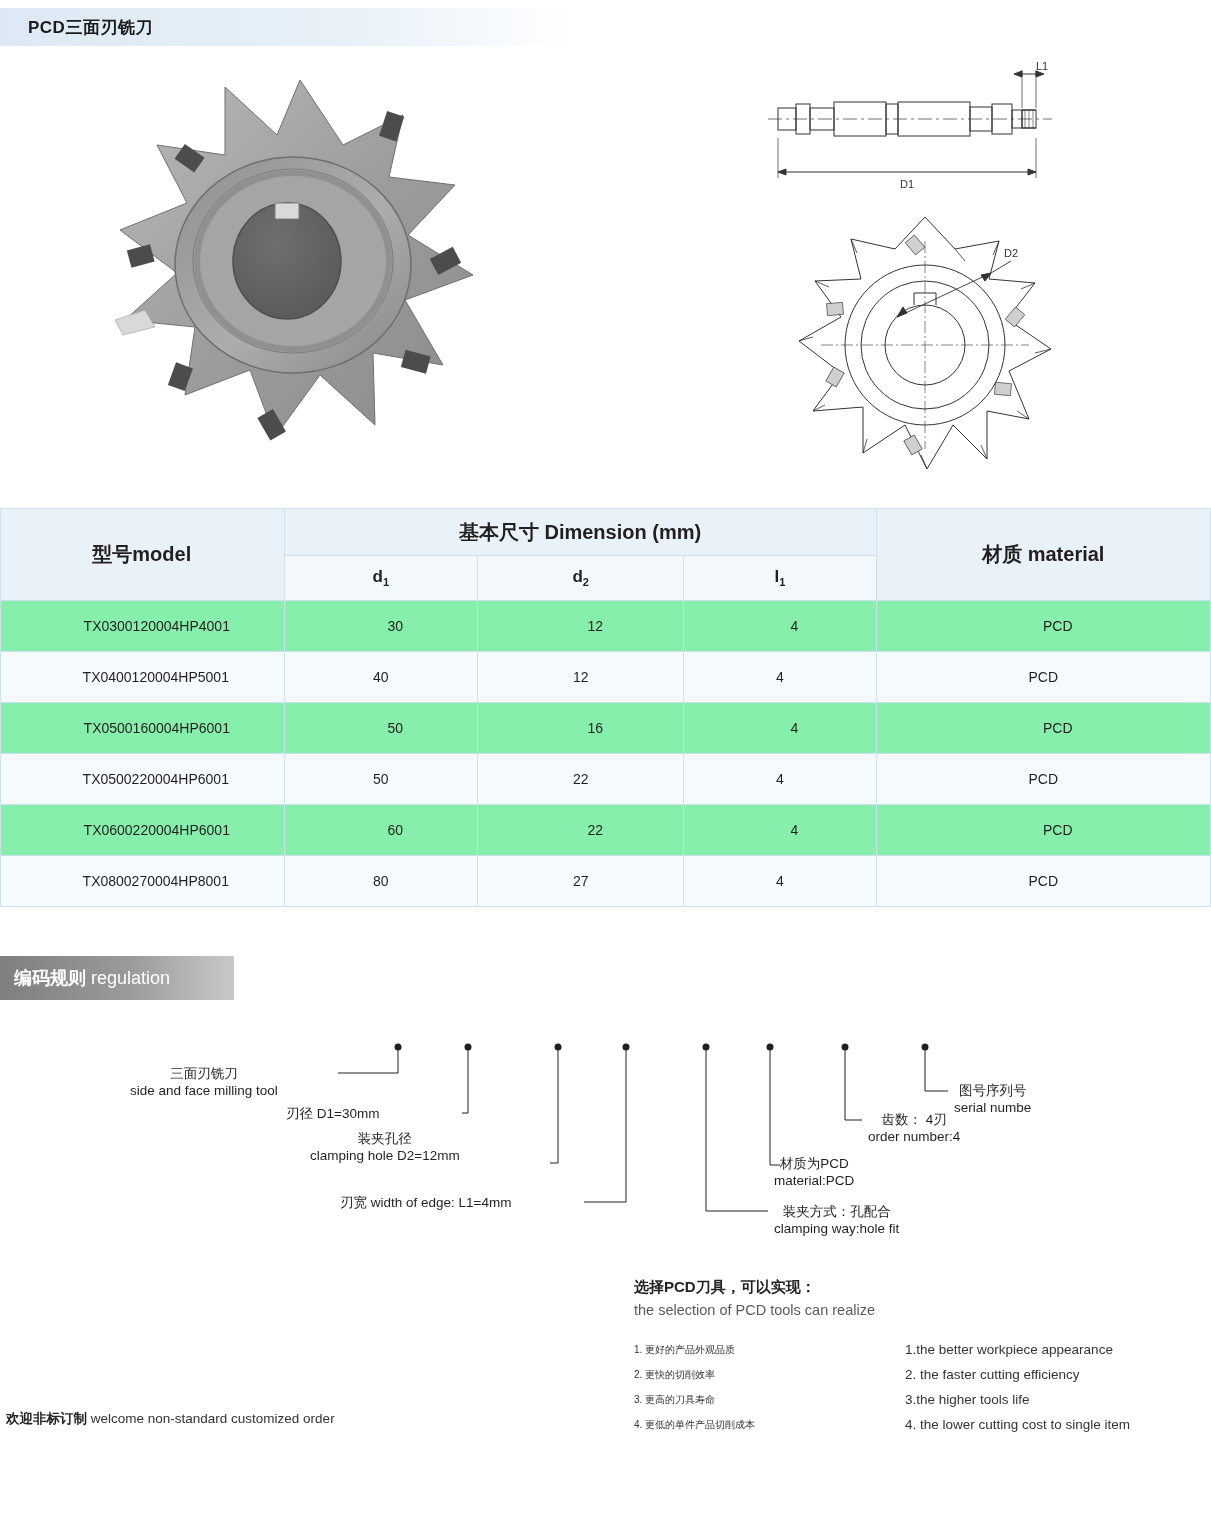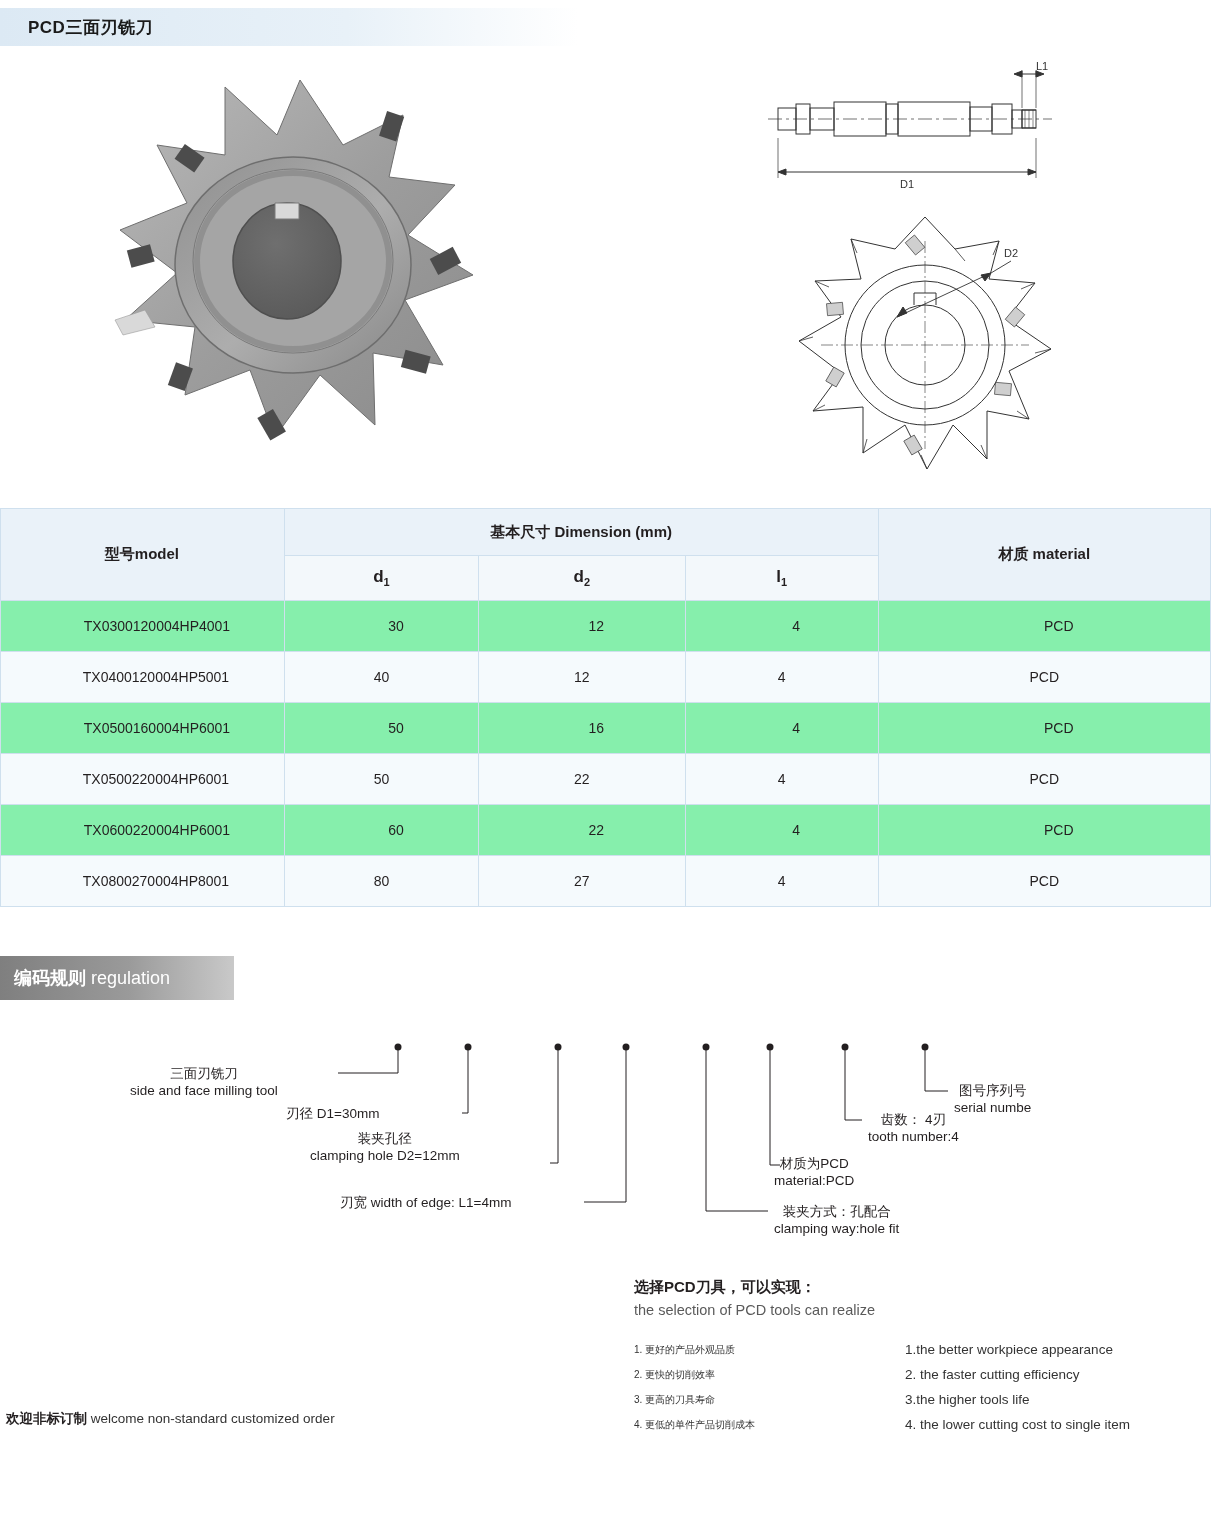--- a/index.html
+++ b/index.html
@@ -76,21 +76,21 @@
   }
   .spec-table th, .spec-table td {
     border: 1px solid #cfe0ee;
     text-align: center;
     color: #231f20;
     font-weight: normal;
   }
   .spec-table thead tr.head-main th {
     background: #eaf2f9;
     height: 44px;
-    font-size: 15px;
+    font-size: 20px;
     font-weight: bold;
   }
   .spec-table thead tr.head-sub th {
     background: #f3f8fb;
     height: 42px;
     font-size: 17px;
     font-weight: bold;
   }
   .spec-table thead tr.head-sub th sub {
     font-size: 11px;
@@ -452,21 +452,21 @@
     <span class="en">material:PCD</span>
   </div>
 
   <div class="callout" style="left:774px; top:208px;">
     <span class="cn">装夹方式：孔配合</span>
     <span class="en">clamping way:hole fit</span>
   </div>
 
   <div class="callout" style="left:868px; top:116px;">
     <span class="cn">齿数： 4刃</span>
-    <span class="en">tooth number:4</span>
+    <span class="en">order number:4</span>
   </div>
 
   <div class="callout" style="left:954px; top:87px;">
     <span class="cn">图号序列号</span>
     <span class="en">serial numbe</span>
   </div>
 </div>
 
 <div class="sel-title">选择PCD刀具，可以实现：</div>
 <div class="sel-sub">the selection of PCD tools can realize</div>

